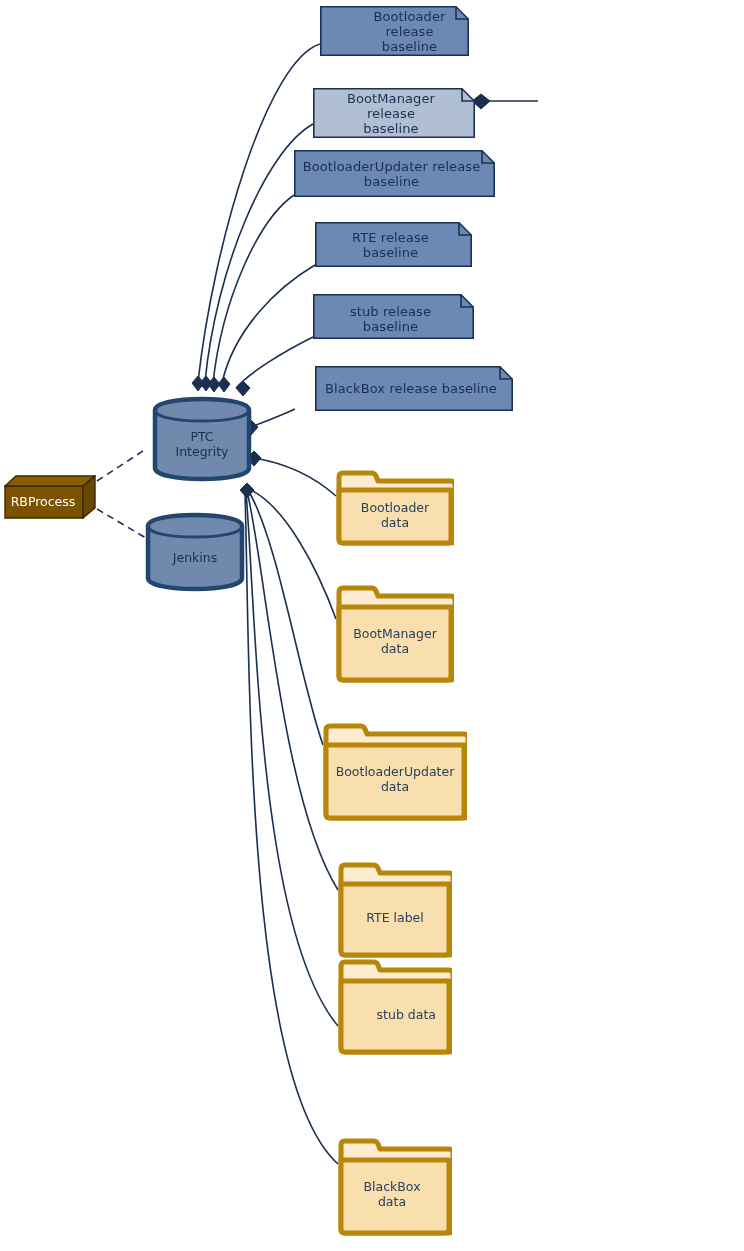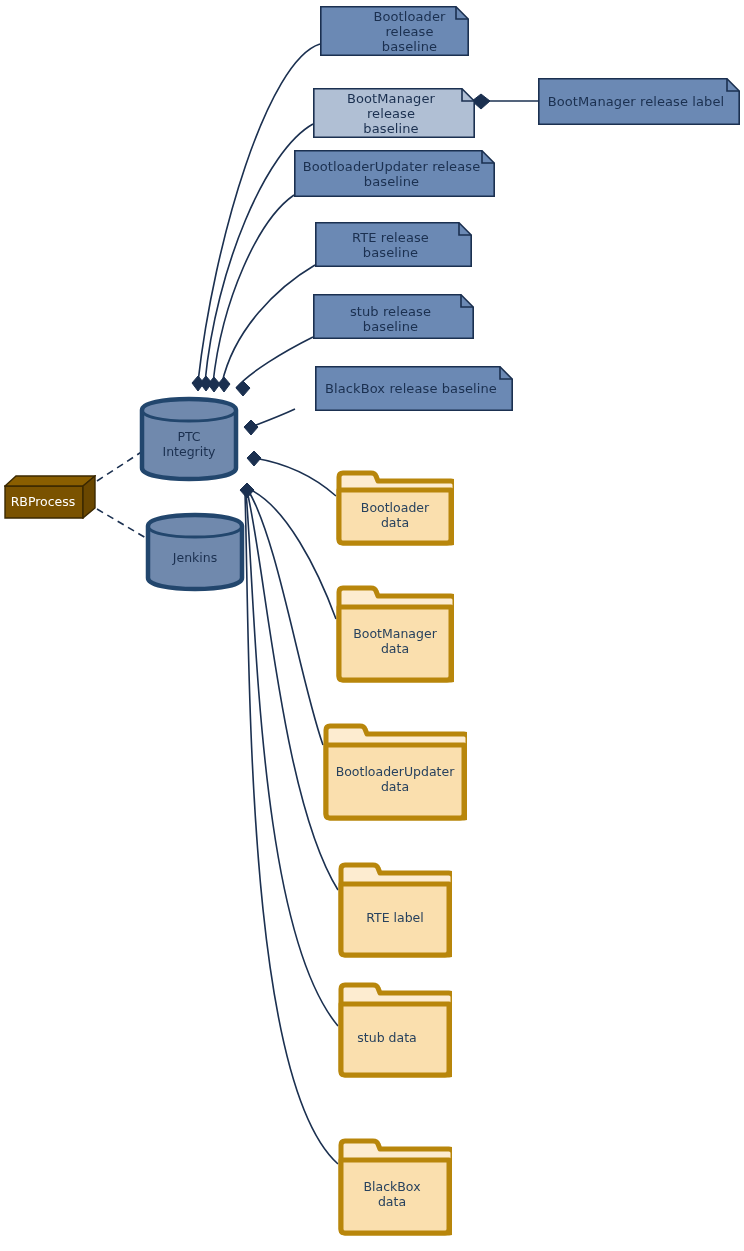--- a/index.html
+++ b/index.html
@@ -205,29 +205,22 @@
   </div>
 
   <div class="node artifact" style="left:295px; top:366px; width:198px; height:45px;margin-left:20px;">
     <svg class="art-svg" width="198" height="45" viewBox="0 0 198 45">
       <path d="M0.8 0.8 L185 0.8 L197.2 13 L197.2 44.2 L0.8 44.2 Z" fill="#6b89b4" stroke="#1b3050" stroke-width="1.6"></path>
       <path d="M185 0.8 L185 13 L197.2 13" fill="none" stroke="#1b3050" stroke-width="1.6"></path>
     </svg>
     <span class="art-label">BlackBox release baseline</span>
   </div>
 
-  <div class="node artifact" style="left:538px; top:78px; width:202px; height:47px;">
-    <svg class="art-svg" width="202" height="47" viewBox="0 0 202 47">
-      <path d="M0.8 0.8 L189 0.8 L201.2 13 L201.2 46.2 L0.8 46.2 Z" fill="#6b89b4" stroke="#1b3050" stroke-width="1.6"></path>
-      <path d="M189 0.8 L189 13 L201.2 13" fill="none" stroke="#1b3050" stroke-width="1.6"></path>
-    </svg>
-    <span class="art-label">BootManager release label</span>
-  </div>
-
-  <div class="node database" style="left:139px; top:396px; width:100px; height:86px;">
+
+  <div class="node database" style="left:152px; top:396px; width:100px; height:86px;">
     <svg class="db-svg" width="100" height="86" viewBox="0 0 100 86">
       <path d="M3 14 C3 7 24 3 50 3 C76 3 97 7 97 14 L97 72 C97 79 76 83 50 83 C24 83 3 79 3 72 Z" fill="#7089ad" stroke="#22466d" stroke-width="4.5"></path>
       <path d="M3 14 C3 21 24 25 50 25 C76 25 97 21 97 14" fill="none" stroke="#22466d" stroke-width="3"></path>
     </svg>
     <span class="db-label">PTC
 Integrity</span>
   </div>
 
   <div class="node database" style="left:145px; top:512px; width:100px; height:80px;">
     <svg class="db-svg" width="100" height="80" viewBox="0 0 100 80">
@@ -274,21 +267,21 @@
   </div>
 
   <div class="node folder" style="left:338px; top:862px; width:114px; height:96px;">
     <svg class="fold-svg" width="114" height="96" viewBox="0 0 114 96">
       <path d="M3 7 q0-4 4-4 h28 q4 0 5 3 l2 5 h69 q4 0 4 4 v74 q0 4-4 4 h-104 q-4 0-4-4 Z" fill="#fdecd0" stroke="#b8860b" stroke-width="5" stroke-linejoin="round"></path>
       <path d="M3 22 h108 v67 q0 4-4 4 h-100 q-4 0-4-4 Z" fill="#fadfae" stroke="#b8860b" stroke-width="5" stroke-linejoin="round"></path>
     </svg>
     <span class="fold-label">RTE label</span>
   </div>
 
-  <div class="node folder" style="left:338px; top:982px; width:98px; height:96px;">
+  <div class="node folder" style="left:338px; top:959px; width:98px; height:96px;justify-content:flex-end;">
     <svg class="fold-svg" width="114" height="96" viewBox="0 0 114 96">
       <path d="M3 7 q0-4 4-4 h28 q4 0 5 3 l2 5 h69 q4 0 4 4 v74 q0 4-4 4 h-104 q-4 0-4-4 Z" fill="#fdecd0" stroke="#b8860b" stroke-width="5" stroke-linejoin="round"></path>
       <path d="M3 22 h108 v67 q0 4-4 4 h-100 q-4 0-4-4 Z" fill="#fadfae" stroke="#b8860b" stroke-width="5" stroke-linejoin="round"></path>
     </svg>
     <span class="fold-label">stub data</span>
   </div>
 
   <div class="node folder" style="left:338px; top:1138px; width:108px; height:98px;">
     <svg class="fold-svg" width="114" height="98" viewBox="0 0 114 98">
       <path d="M3 7 q0-4 4-4 h28 q4 0 5 3 l2 5 h69 q4 0 4 4 v76 q0 4-4 4 h-104 q-4 0-4-4 Z" fill="#fdecd0" stroke="#b8860b" stroke-width="5" stroke-linejoin="round"></path>

